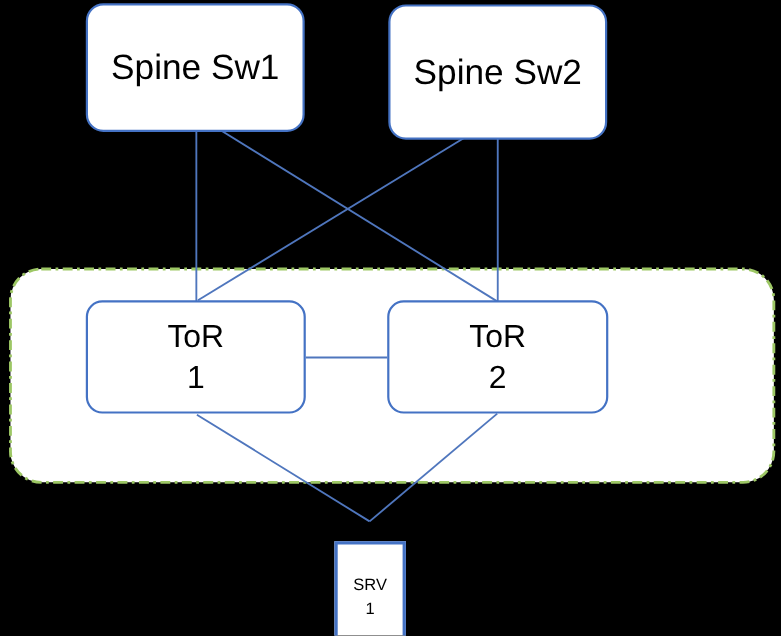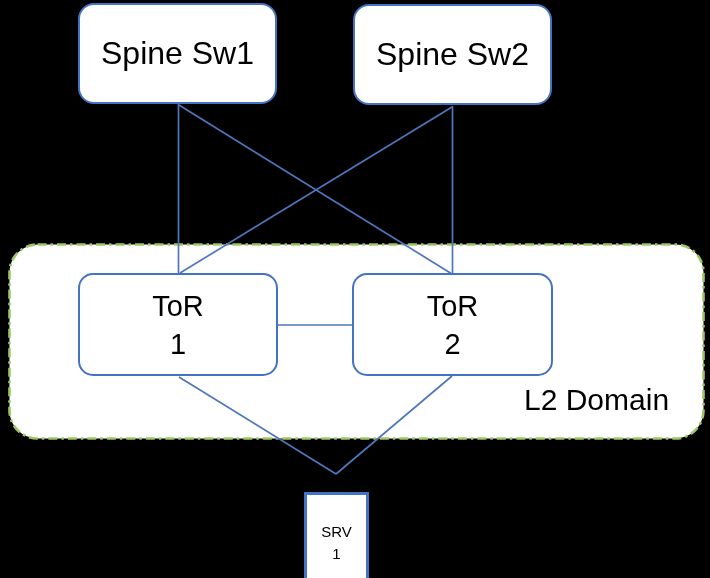--- a/index.html
+++ b/index.html
@@ -37,22 +37,22 @@
     background: var(--node_fill, #fff);
     border: 2.5px solid var(--node_border, #4472c4);
     color: var(--text, #000);
     display: flex;
     flex-direction: column;
     align-items: center;
     justify-content: center;
     text-align: center;
     z-index: 3;
   }
-  .node-spine1   { left: 78px;  top: 3px;   width: 199px; height: 101px; border-radius: 16px; font-size: 32px; text-align: center; }
-  .node-spine2   { left: 353px; top: 4px;   width: 199px; height: 101px; border-radius: 16px; font-size: 32px; }
+  .node-spine1   { left: 78px;  top: 3px;   width: 199px; height: 117px; border-radius: 16px; font-size: 32px; text-align: center; }
+  .node-spine2   { left: 353px; top: 4px;   width: 199px; height: 123px; border-radius: 16px; font-size: 32px; }
   .node-tor1     { left: 78px;  top: 273px; width: 200px; height: 103px; border-radius: 15px; border-width: 2px; font-size: 29px; line-height: 38px; }
   .node-tor2     { left: 352px; top: 273px; width: 201px; height: 103px; border-radius: 15px; border-width: 2px; font-size: 29px; line-height: 38px; }
   .node-srv1     { left: 304px; top: 492px; width: 65px;  height: 101px; border-radius: 0;   border-width: 3px; font-size: 15px; line-height: 22px; }
   .domain-label {
     position: absolute;
     left: 524px;
     top: 383px;
     font-size: 30px;
     color: var(--text, #000);
     z-index: 3;
@@ -93,15 +93,14 @@
   <div class="node node-tor2">
     <span>ToR</span>
     <span>2</span>
   </div>
 
   <div class="node node-srv1">
     <span>SRV</span>
     <span>1</span>
   </div>
 
-  <div class="domain-label">L2 Domain</div>
 
 </div>
 
 </body></html>

